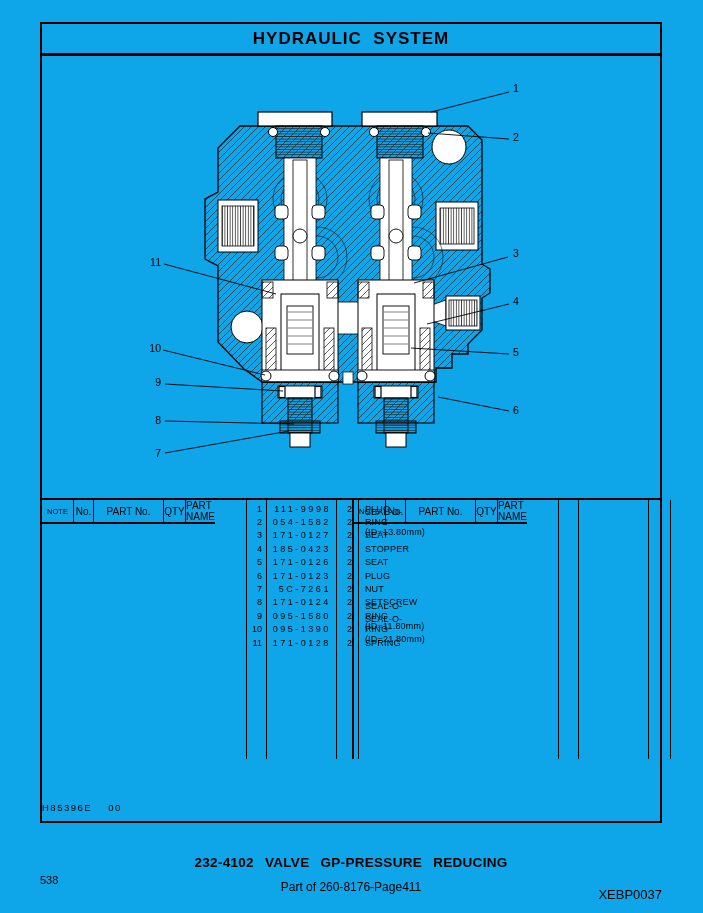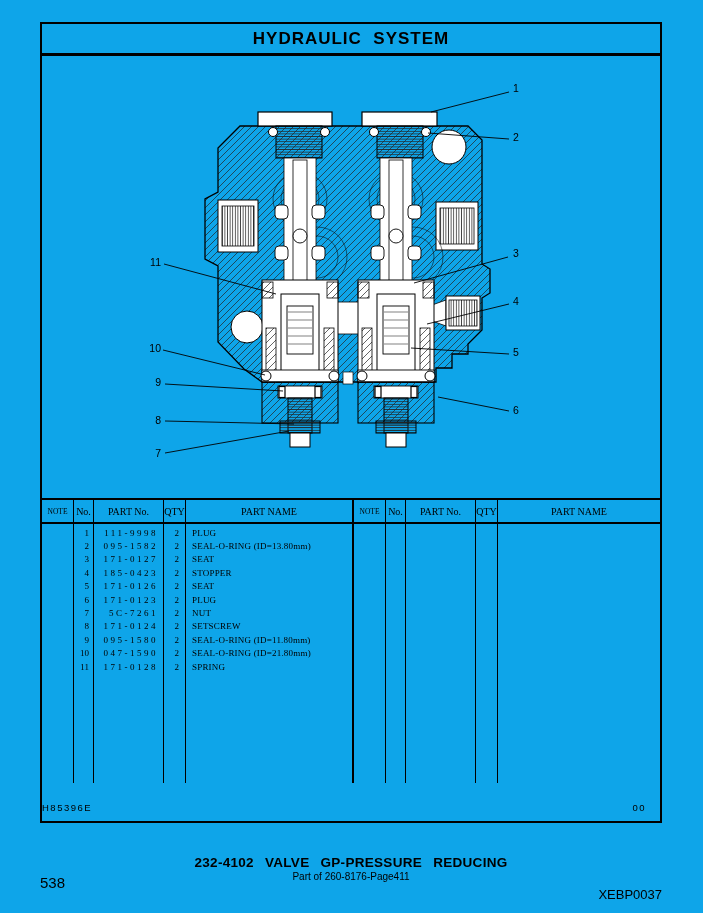--- a/index.html
+++ b/index.html
@@ -5,44 +5,44 @@
   html,body{margin:0;padding:0;background:#fff;}
   .page{position:relative;width:703px;height:913px;background:#0ea5e9;color:#000;
         font-family:"Liberation Sans",sans-serif;overflow:hidden;}
   .frame{position:absolute;left:40px;top:22px;width:622px;height:801px;
          border:2px solid #000;box-sizing:border-box;display:flex;flex-direction:column;}
   .titlebar{height:29px;border-bottom:3px solid #000;display:flex;align-items:center;
             justify-content:center;font-weight:bold;font-size:17px;letter-spacing:1px;white-space:pre;}
   .diagram{position:relative;height:442px;flex:0 0 auto;}
   .diagram svg{position:absolute;left:0;top:0;width:100%;height:100%;}
   .ptable{border-top:2px solid #000;display:flex;flex:0 0 auto;}
-  .thalf{display:flex;flex-direction:column;font-family:Liberation Serif, serif;}
+  .thalf{display:flex;flex-direction:row;}
   .thalf.left{width:312px;border-right:2px solid #000;box-sizing:border-box;}
   .thalf.right{flex:1;}
   .thead{display:flex;height:22px;border-bottom:2px solid #000;}
   .hcell{border-right:1px solid #000;display:flex;align-items:center;justify-content:center;
          font-size:10px;box-sizing:border-box;}
   .hcell:last-child{border-right:none;}
   .tbody{display:flex;height:259px;}
   .tcol{border-right:1px solid #000;box-sizing:border-box;padding-top:2px;}
   .tcol:last-child{border-right:none;}
   .w-note{width:32px;}.w-no{width:20px;}.w-part{width:70px;text-align:center;}.w-qty{width:22px;}
   .w-name{flex:1;min-width:0;}
   .tcell{height:13.4px;font-size:9px;display:flex;align-items:center;box-sizing:border-box;}
   .tcol.c-no .tcell{justify-content:flex-end;padding-right:4px;}
   .tcol.c-part .tcell{justify-content:flex-end;padding-right:5px;letter-spacing:2.5px;}
   .tcol.c-qty .tcell{justify-content:flex-end;padding-right:6px;}
   .tcol.c-name .tcell{justify-content:flex-start;padding-left:6px;letter-spacing:.2px;}
-  .footstrip{flex:1;display:flex;align-items:flex-end;justify-content:space-between;
+  .footstrip{flex:1;display:flex;align-items:flex-end;justify-content:flex-start;
              padding:0 14px 8px 0;font-size:9.5px;letter-spacing:1.5px;}
   .footstrip .rev{margin-left:16px;}
   .caption{position:absolute;left:40px;top:855px;width:622px;text-align:center;}
   .caption-title{font-weight:bold;font-size:13.5px;word-spacing:7px;letter-spacing:.3px;}
-  .caption-sub{font-size:10px;margin-top:1px;}
-  .pfoot-l{position:absolute;left:40px;top:874px;font-size:15px;}
+  .caption-sub{font-size:12px;margin-top:10px;}
+  .pfoot-l{position:absolute;left:40px;top:874px;font-size:11px;}
   .pfoot-r{position:absolute;right:41px;top:887px;font-size:13px;}
 </style>
 </head>
 <body>
 
 <div class="page">
   <div class="frame">
 
     <div class="titlebar">HYDRAULIC  SYSTEM</div>
 
@@ -238,29 +238,29 @@
               <div class="tcell">5</div>
               <div class="tcell">6</div>
               <div class="tcell">7</div>
               <div class="tcell">8</div>
               <div class="tcell">9</div>
               <div class="tcell">10</div>
               <div class="tcell">11</div>
             </div>
           <div class="tcol w-part c-part">
               <div class="tcell">111-9998</div>
-              <div class="tcell">095-1582</div>
+              <div class="tcell">054-1582</div>
               <div class="tcell">171-0127</div>
               <div class="tcell">185-0423</div>
               <div class="tcell">171-0126</div>
               <div class="tcell">171-0123</div>
               <div class="tcell">5C-7261</div>
               <div class="tcell">171-0124</div>
               <div class="tcell">095-1580</div>
-              <div class="tcell">047-1590</div>
+              <div class="tcell">095-1390</div>
               <div class="tcell">171-0128</div>
             </div>
           <div class="tcol w-qty c-qty">
               <div class="tcell">2</div>
               <div class="tcell">2</div>
               <div class="tcell">2</div>
               <div class="tcell">2</div>
               <div class="tcell">2</div>
               <div class="tcell">2</div>
               <div class="tcell">2</div>

